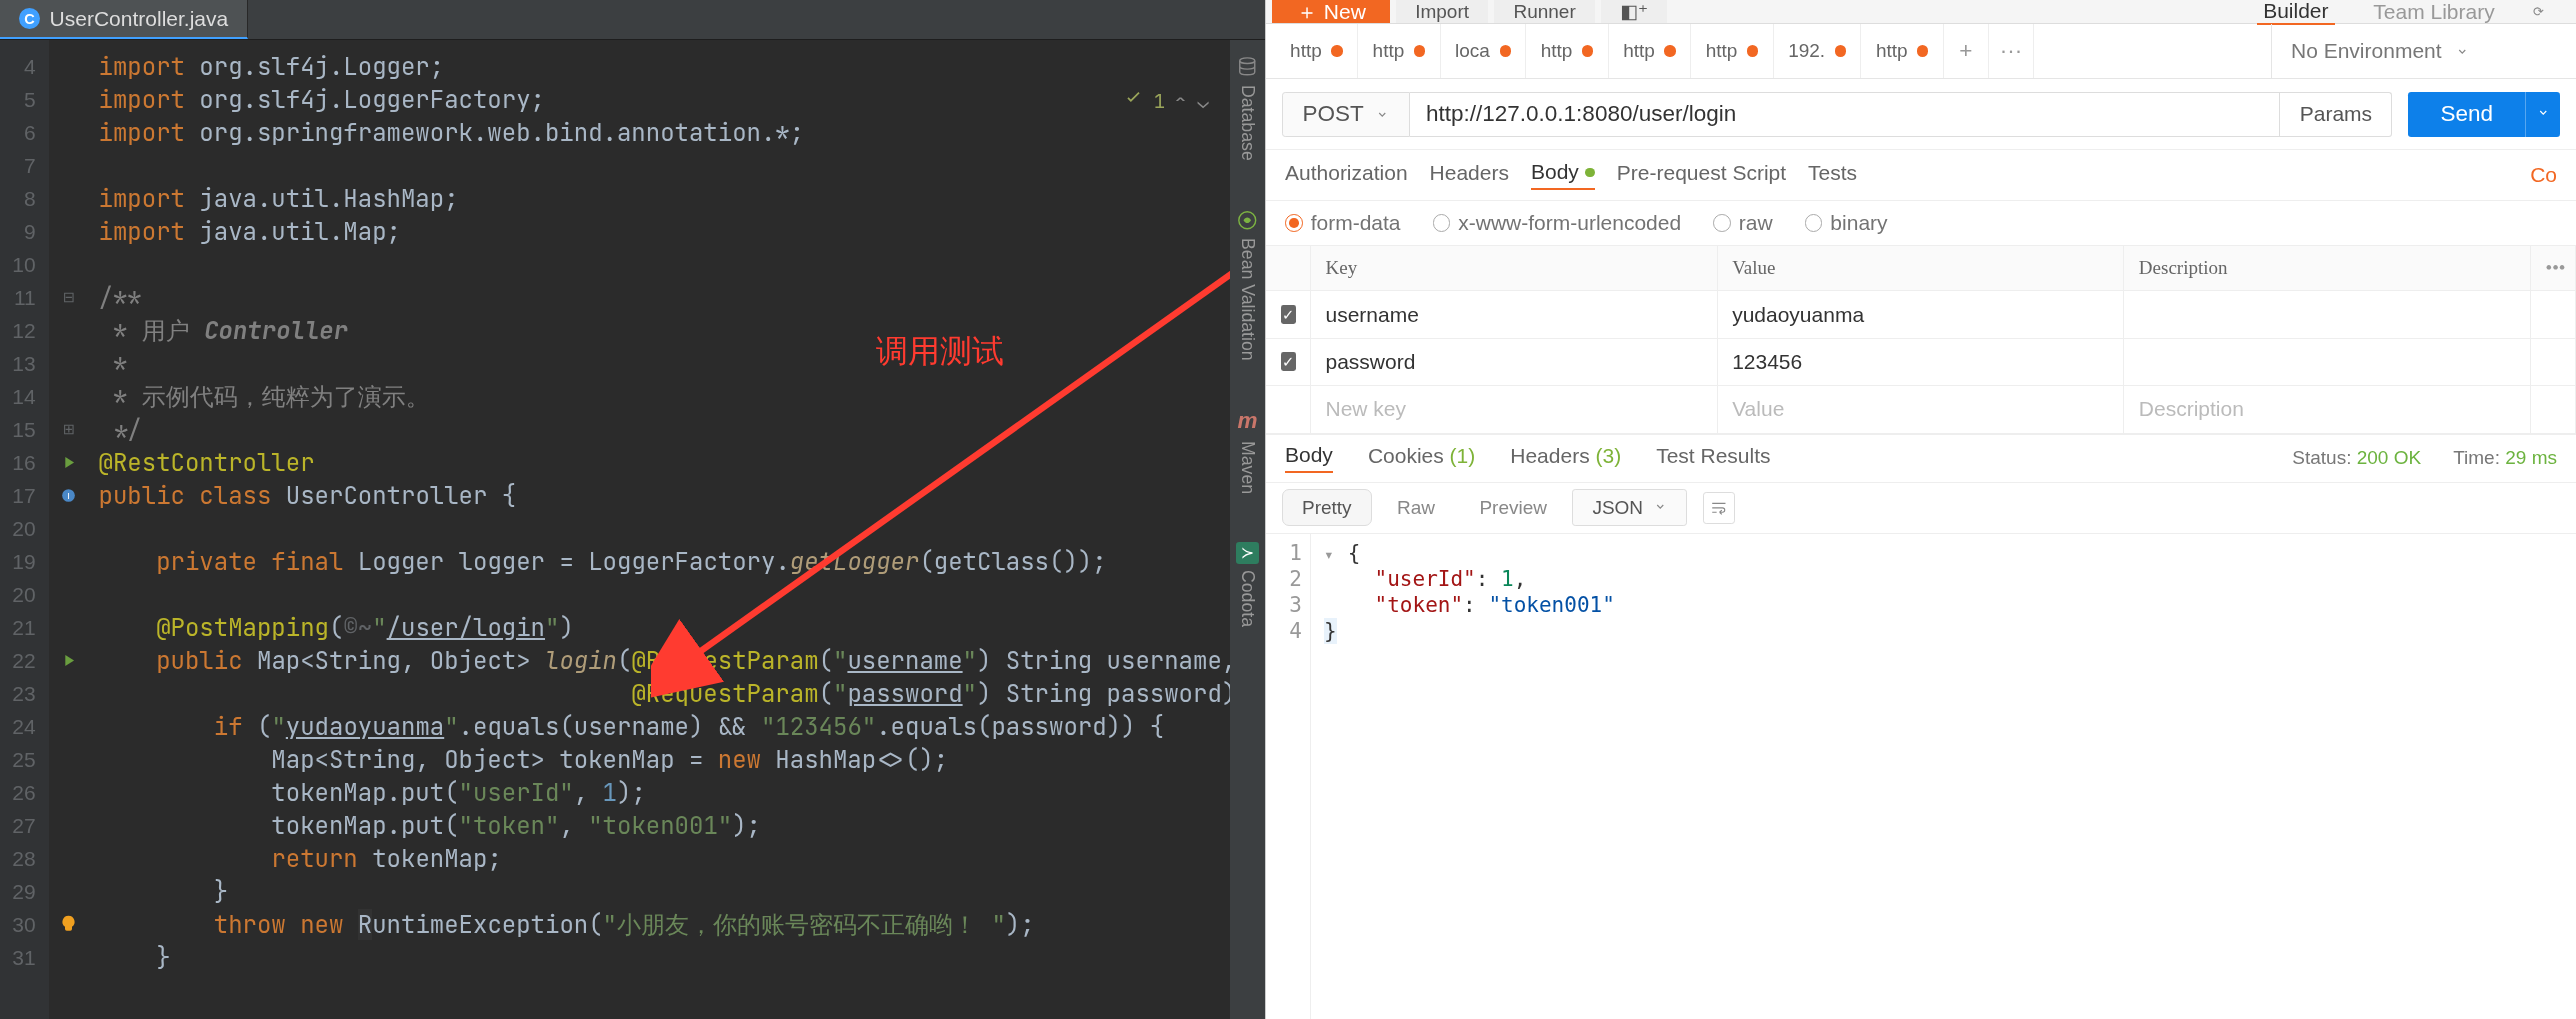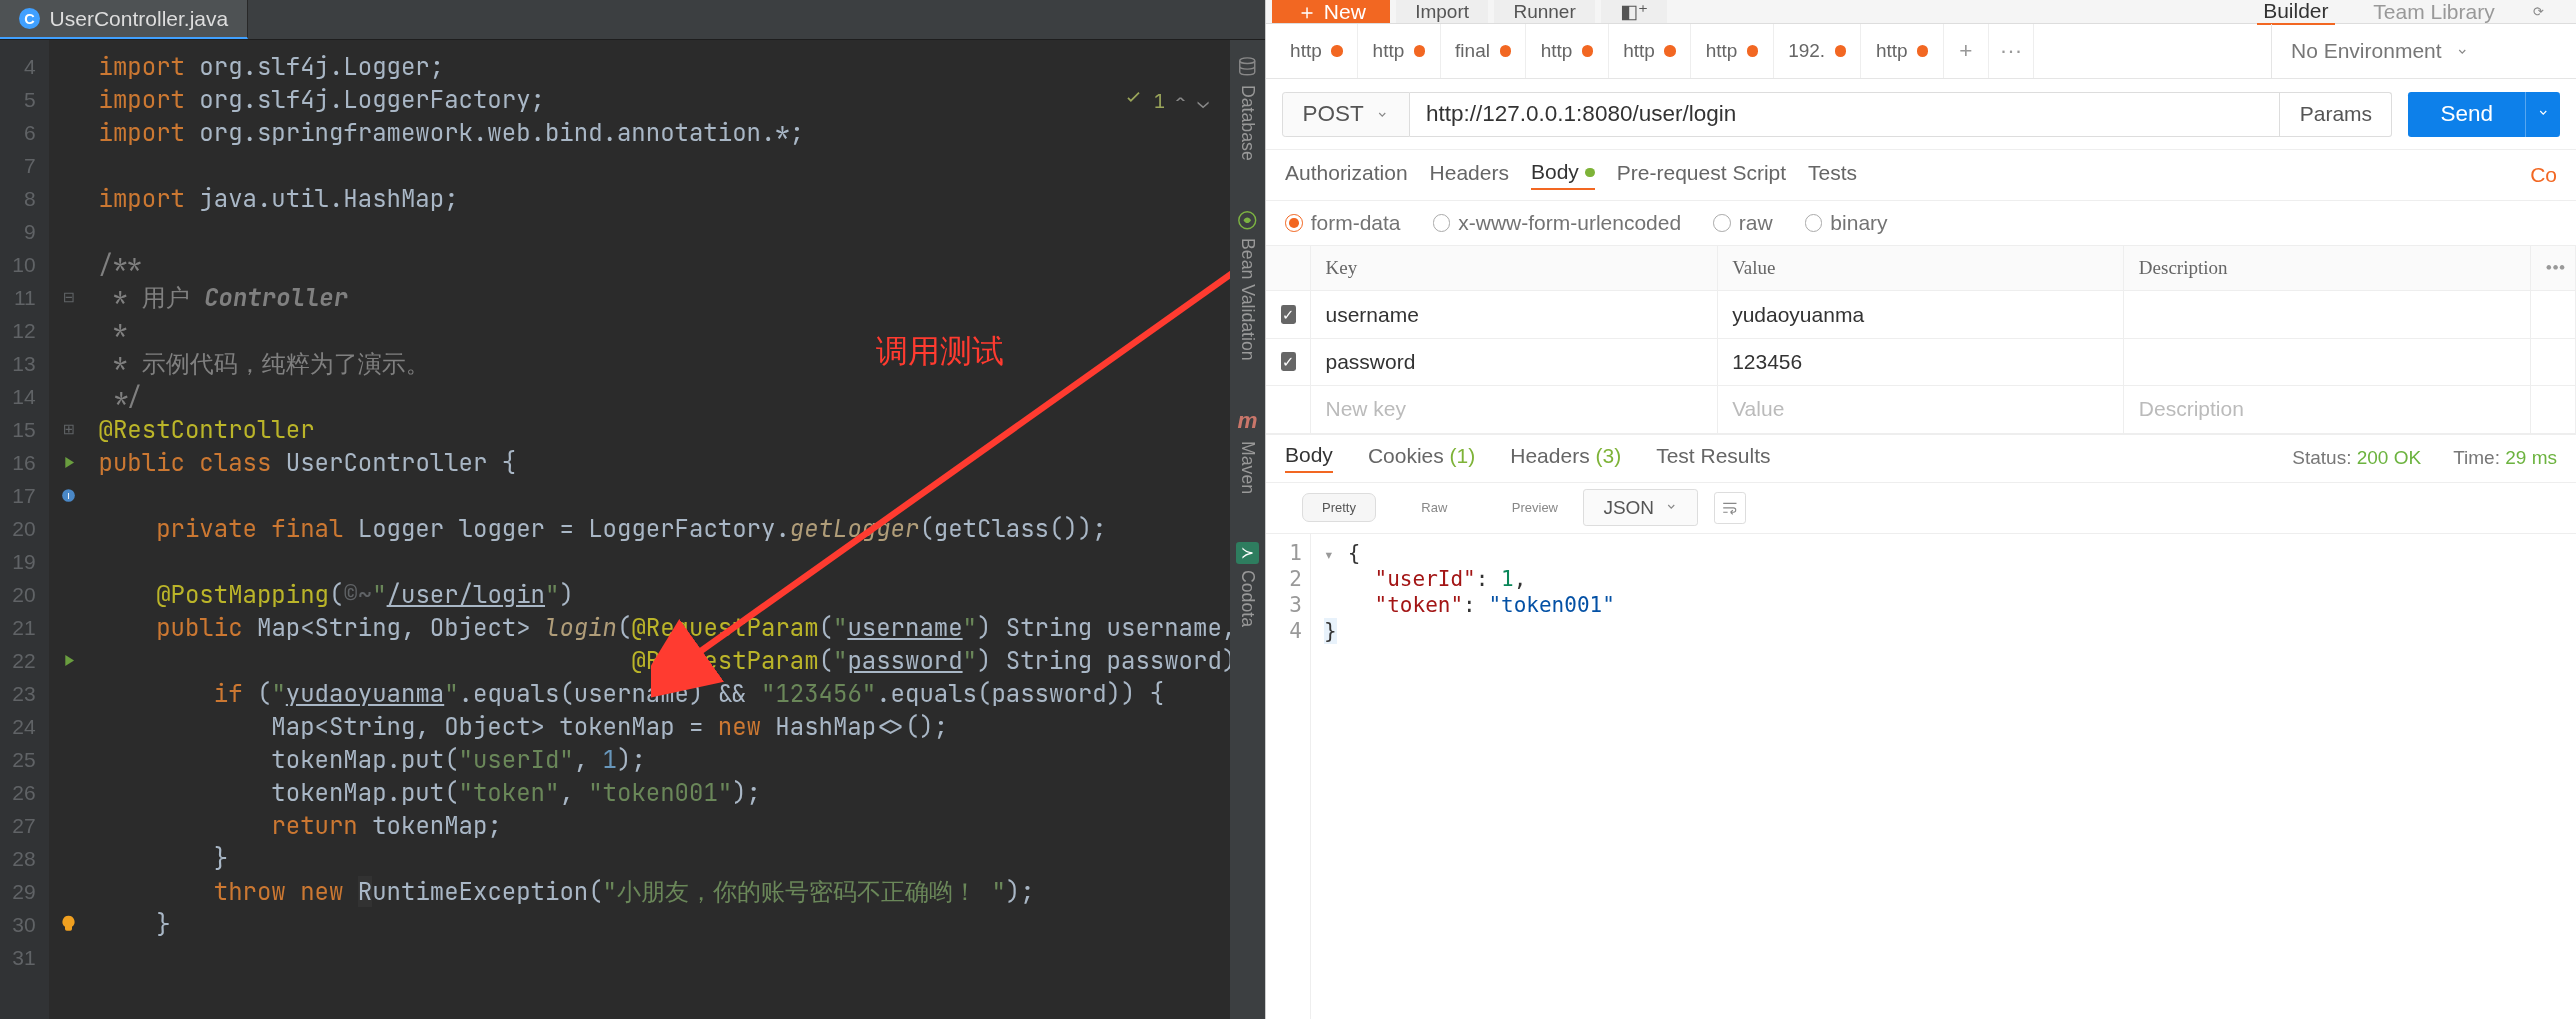--- a/index.html
+++ b/index.html
@@ -83,21 +83,21 @@
 
 .pm-resp-tabs { height: 48px; display: flex; align-items: center; gap: 35px; padding: 0 19px; border-bottom: 0.8px solid #eee; }
 .pm-rtab { color: #666; font-size: 21px; cursor: pointer; padding-bottom: 3.2px; }
 .pm-rtab.active { color: #333; border-bottom: 2.4px solid #f26722; }
 .pm-rtab .cnt { color: #7eb338; }
 .pm-status { margin-left: auto; display: flex; gap: 32px; color: #777; font-size: 19px; }
 .pm-status .ok { color: #6cb33f; }
 .pm-status .ms { color: #6cb33f; }
 
 .pm-resp-toolbar { height: 51px; display: flex; align-items: center; gap: 6.4px; padding: 0 16px; border-bottom: 0.8px solid #eee; }
-.pm-vbtn { padding: 6.4px 19px; border: 0.8px solid #ddd; background: #f6f6f6; color: #555; font-size: 13px; border-radius: 7px; cursor: pointer; margin-left: 20px; }
+.pm-vbtn { padding: 6.4px 19px; border: 0.8px solid #ddd; background: #f6f6f6; color: #555; font-size: 19px; border-radius: 7px; cursor: pointer; }
 .pm-vbtn.plain { background: transparent; border: none; color: #888; }
 .pm-fmt { padding: 6.4px 19px; border: 0.8px solid #ddd; background: #fafafa; color: #555; font-size: 19px; border-radius: 3.2px; cursor: pointer; display: flex; gap: 9.6px; align-items: center; }
 .pm-wrap-ico { width: 32px; height: 32px; border: 0.8px solid #ddd; border-radius: 3.2px; display: flex; align-items: center; justify-content: center; cursor: pointer; margin-left: 9.6px; }
 
 .pm-resp-body { flex: 1; display: flex; font-family: Consolas, monospace; font-size: 21px; }
 .pm-resp-gutter { width: 45px; background: #fff; color: #999; text-align: right; padding: 6.4px 8px 0 0; border-right: 0.8px solid #eee; }
 .pm-resp-gutter div { height: 26px; line-height: 26px; }
 .pm-resp-code { flex: 1; padding: 6.4px 0 0 13px; }
 .pm-resp-code div { height: 26px; line-height: 26px; white-space: pre; }
 .jk { color: #a31515; }
@@ -220,20 +220,21 @@
               <path d="M0,0 L0,12 L14,6 z" fill="#ff3b30"></path>
             </marker>
           </defs>
         <line x1="880" y1="30" x2="50" y2="620" stroke="#ff3b30" stroke-width="8" marker-end="url(#ah)"></line>
       </svg>
     <div class="code-line"><span class="kw">import</span> org.slf4j.Logger;</div>
         <div class="code-line"><span class="kw">import</span> org.slf4j.LoggerFactory;</div>
         <div class="code-line"><span class="kw">import</span> org.springframework.web.bind.annotation.*;</div>
         <div class="code-line"></div>
         <div class="code-line"><span class="kw">import</span> java.util.HashMap;</div>
+        <div class="code-line"><span class="kw">import</span> java.util.Map;</div>
         <div class="code-line"></div>
         <div class="code-line"><span class="cmt">/**</span></div>
         <div class="code-line"><span class="cmt"> * 用户 </span><span class="cmtkw">Controller</span></div>
         <div class="code-line"><span class="cmt"> *</span></div>
         <div class="code-line"><span class="cmt"> * 示例代码，纯粹为了演示。</span></div>
         <div class="code-line"><span class="cmt"> */</span></div>
         <div class="code-line"><span class="ann">@RestController</span></div>
         <div class="code-line"><span class="kw">public class</span> <span class="cls">UserController</span> {</div>
         <div class="code-line"></div>
         <div class="code-line">    <span class="kw">private final</span> Logger <span class="ident">logger</span> = LoggerFactory.<span class="call">getLogger</span>(getClass());</div>
@@ -301,21 +302,21 @@
     <div id="reqtabs" style="display:flex">
         <div class="pm-reqtab">
           <span>http</span>
           <span class="dot"></span>
         </div>
         <div class="pm-reqtab">
           <span>http</span>
           <span class="dot"></span>
         </div>
         <div class="pm-reqtab">
-          <span>final</span>
+          <span>loca</span>
           <span class="dot"></span>
         </div>
         <div class="pm-reqtab">
           <span>http</span>
           <span class="dot"></span>
         </div>
         <div class="pm-reqtab">
           <span>http</span>
           <span class="dot"></span>
         </div>

